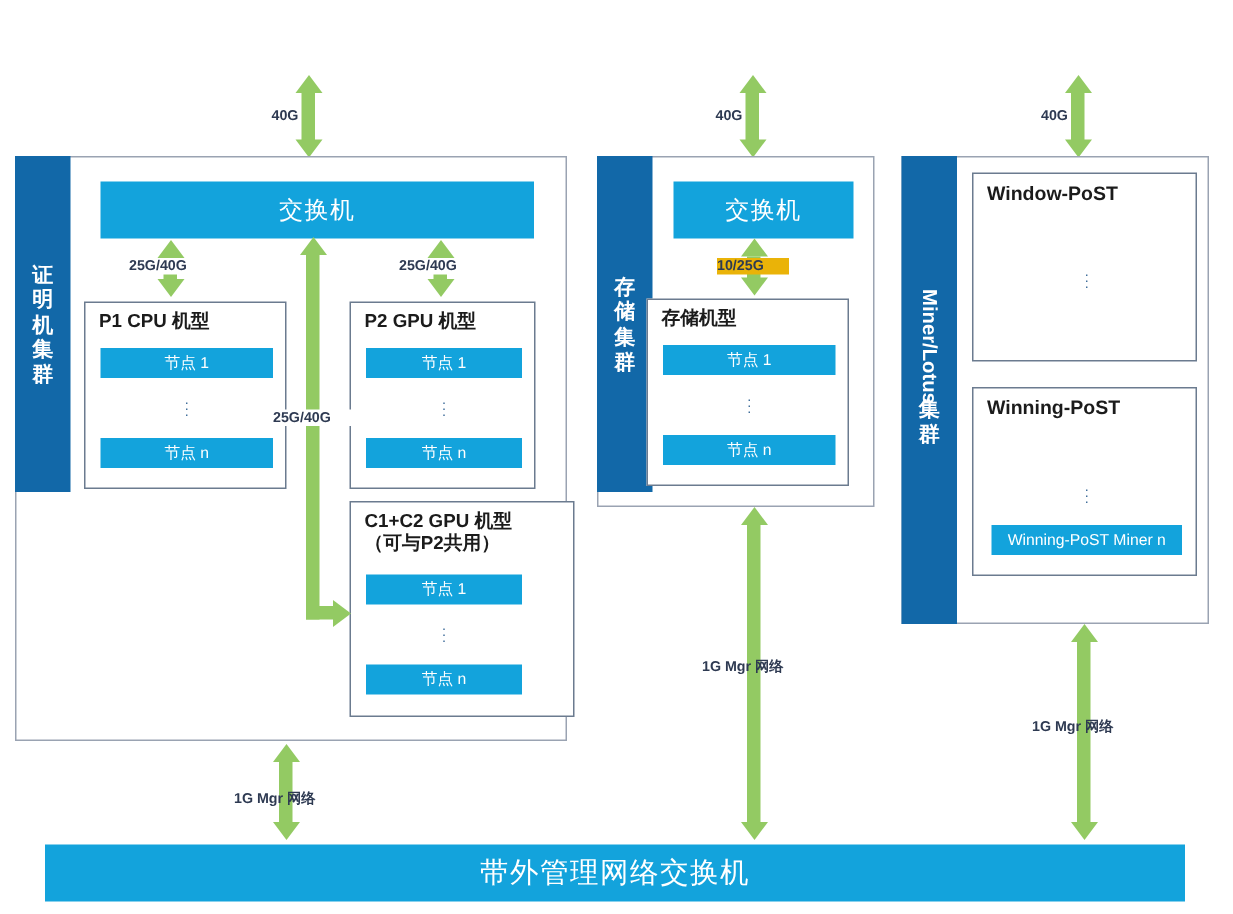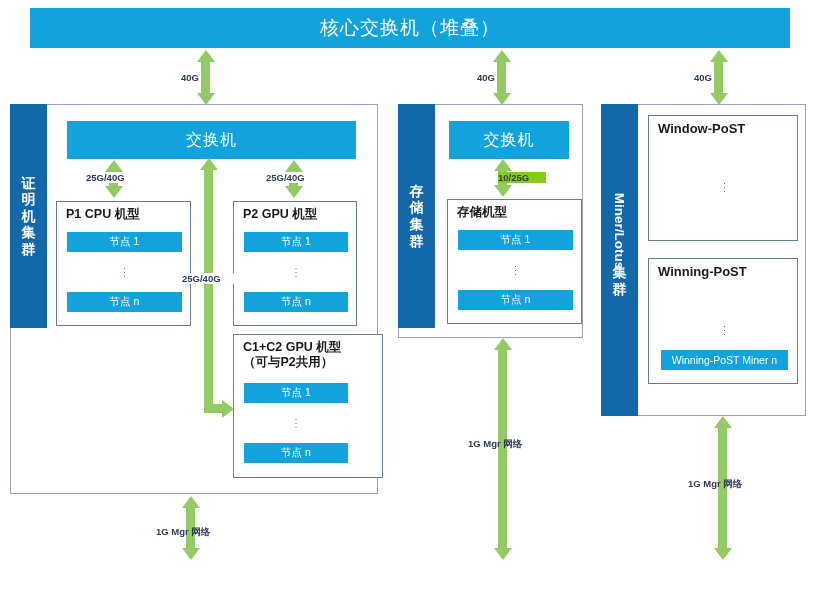--- a/index.html
+++ b/index.html
@@ -140,23 +140,20 @@
     font-weight: bold;
     color: #2e3a52;
     white-space: nowrap;
   }
 </style>
 </head>
 <body>
 
 <div id="canvas">
 
-  <div class="abs bigbar" style="left:30px; top:8px; width:760px; height:40px;">
-    <span>核心交换机（堆叠）</span>
-  </div>
 
   <div class="arrow-head head-up abs" style="left:197px; top:50px;"></div>
   <div class="arrow-shaft" style="left:201px; top:62px; width:9px; height:34px;"></div>
   <div class="arrow-head head-down abs" style="left:197px; top:93px;"></div>
   <div class="arrow-label" style="left:181px; top:72px; width:50px;">40G</div>
 
   <div class="arrow-head head-up abs" style="left:493px; top:50px;"></div>
   <div class="arrow-shaft" style="left:497px; top:62px; width:9px; height:34px;"></div>
   <div class="arrow-head head-down abs" style="left:493px; top:93px;"></div>
   <div class="arrow-label" style="left:477px; top:72px; width:50px;">40G</div>
@@ -237,36 +234,36 @@
       <span class="vchar">存</span>
       <span class="vchar">储</span>
       <span class="vchar">集</span>
       <span class="vchar">群</span>
     </div>
 
     <div class="abs switch" style="left:50px; top:16px; width:120px; height:38px;">
       <span>交换机</span>
     </div>
 
-    <div class="abs group" style="left:48px; top:94px; width:135px; height:125px;">
+    <div class="abs group" style="left:32px; top:94px; width:135px; height:125px;">
       <div class="group-title">存储机型</div>
       <div class="abs node" style="left:10px; top:30px; width:115px; height:20px;">节点 1</div>
       <div class="abs vdots" style="left:10px; top:55px; width:115px; height:30px;">
         <i>·</i>
         <i>·</i>
         <i>·</i>
       </div>
       <div class="abs node" style="left:10px; top:90px; width:115px; height:20px;">节点 n</div>
     </div>
   </div>
 
   <div class="arrow-head head-up abs" style="left:494px; top:159px;"></div>
   <div class="arrow-shaft" style="left:498px; top:171px; width:9px; height:16px;"></div>
   <div class="arrow-head head-down abs" style="left:494px; top:185px;"></div>
-  <div class="arrow-label" style="left:498px; top:172px; width:48px; background:#84cc16;">10/25G</div>
+  <div class="arrow-label" style="left:478px; top:172px; width:48px; background:#eab308;">10/25G</div>
 
   <div class="abs cluster" style="left:601px; top:104px; width:205px; height:312px;">
 
     <div class="abs cluster-tab" style="left:-1px; top:-1px; width:37px; height:312px;">
       <span class="rot-label">Miner/Lotus</span>
       <span class="vchar">集</span>
       <span class="vchar">群</span>
     </div>
 
     <div class="abs group" style="left:46px; top:10px; width:150px; height:126px;">
@@ -297,14 +294,17 @@
   <div class="arrow-head head-up abs" style="left:494px; top:338px;"></div>
   <div class="arrow-shaft" style="left:498px; top:350px; width:9px; height:199px;"></div>
   <div class="arrow-head head-down abs" style="left:494px; top:548px;"></div>
   <div class="arrow-label" style="left:468px; top:438px; width:64px;">1G Mgr 网络</div>
 
   <div class="arrow-head head-up abs" style="left:714px; top:416px;"></div>
   <div class="arrow-shaft" style="left:718px; top:428px; width:9px; height:121px;"></div>
   <div class="arrow-head head-down abs" style="left:714px; top:548px;"></div>
   <div class="arrow-label" style="left:688px; top:478px; width:64px;">1G Mgr 网络</div>
 
+  <div class="abs bigbar" style="left:30px; top:563px; width:760px; height:38px;">
+    <span>带外管理网络交换机</span>
+  </div>
 
 </div>
 
 </body></html>

